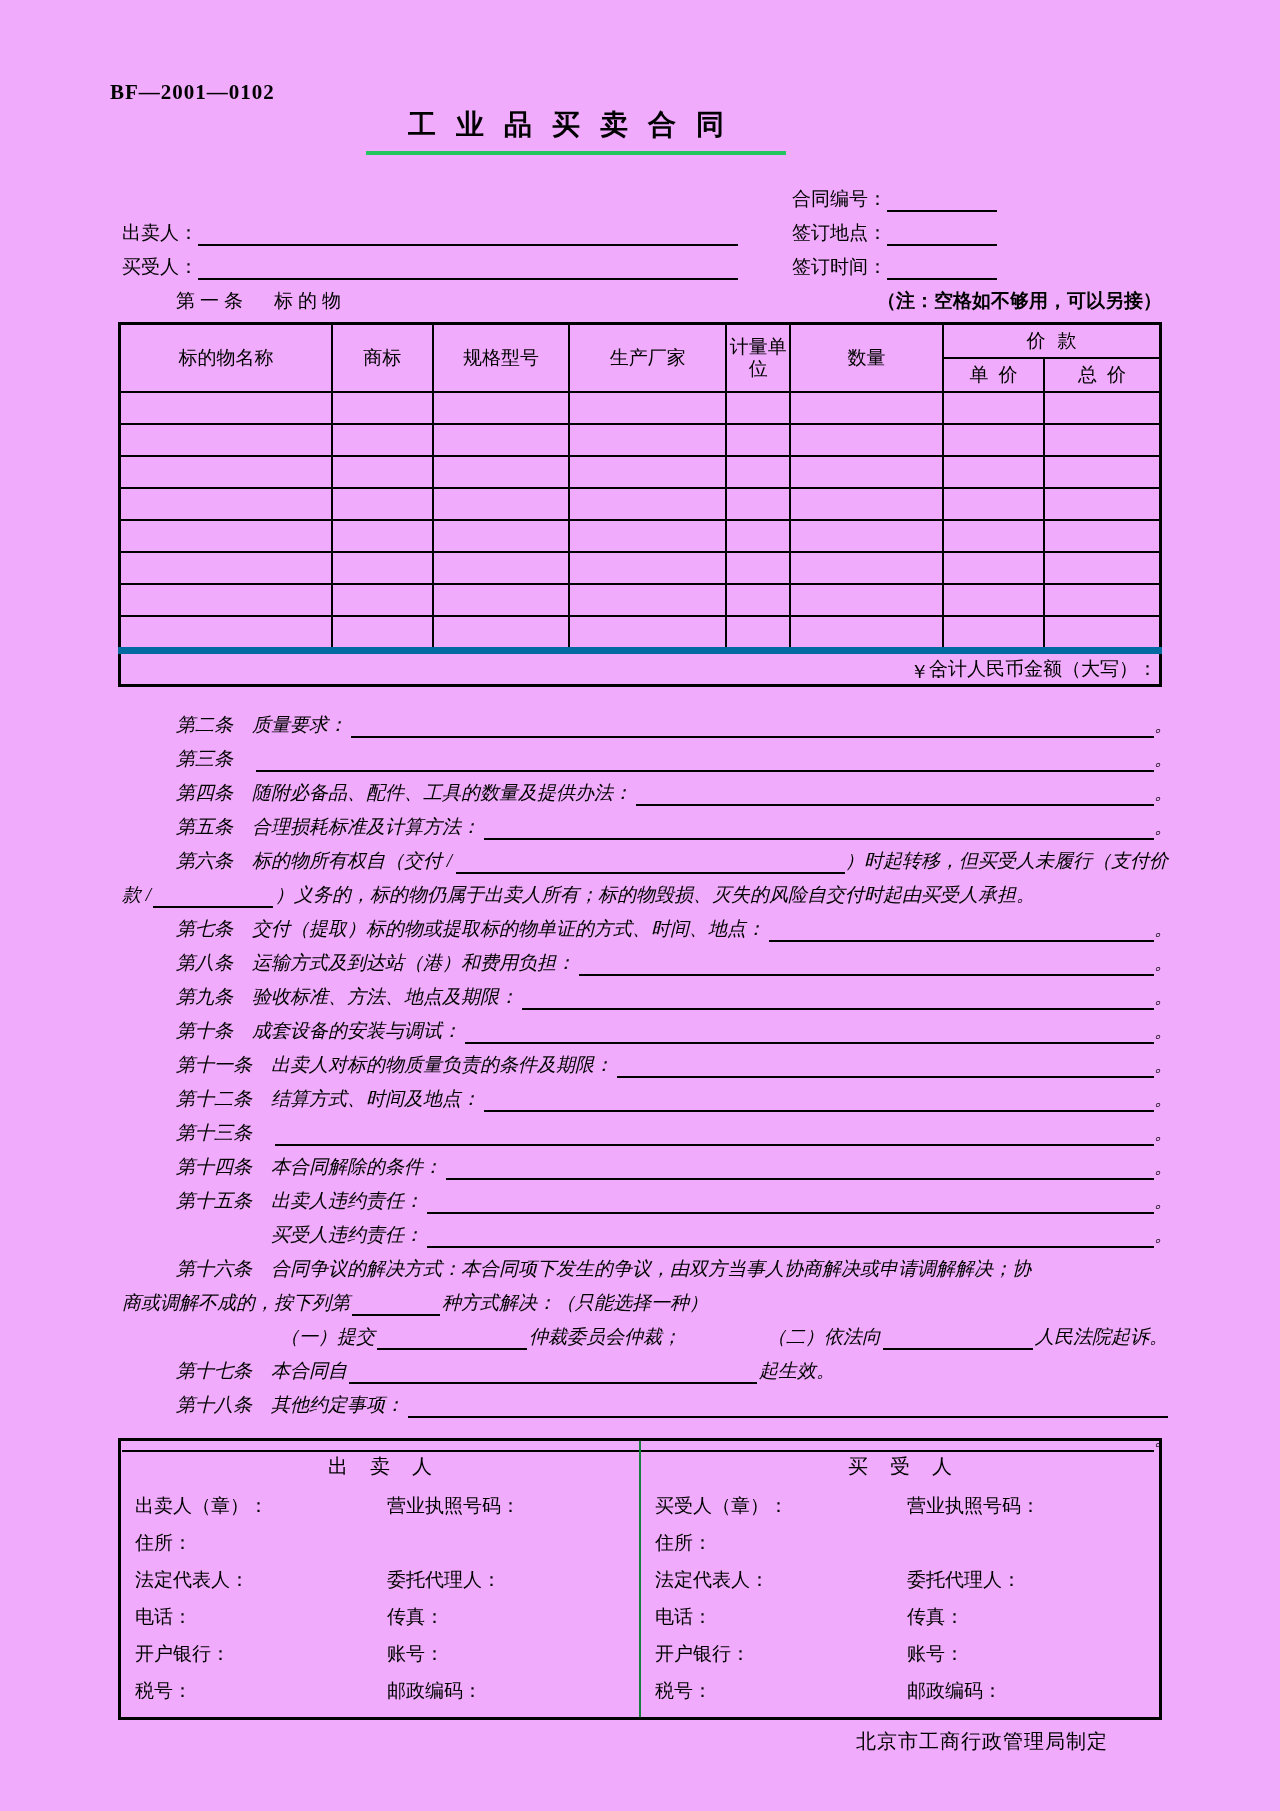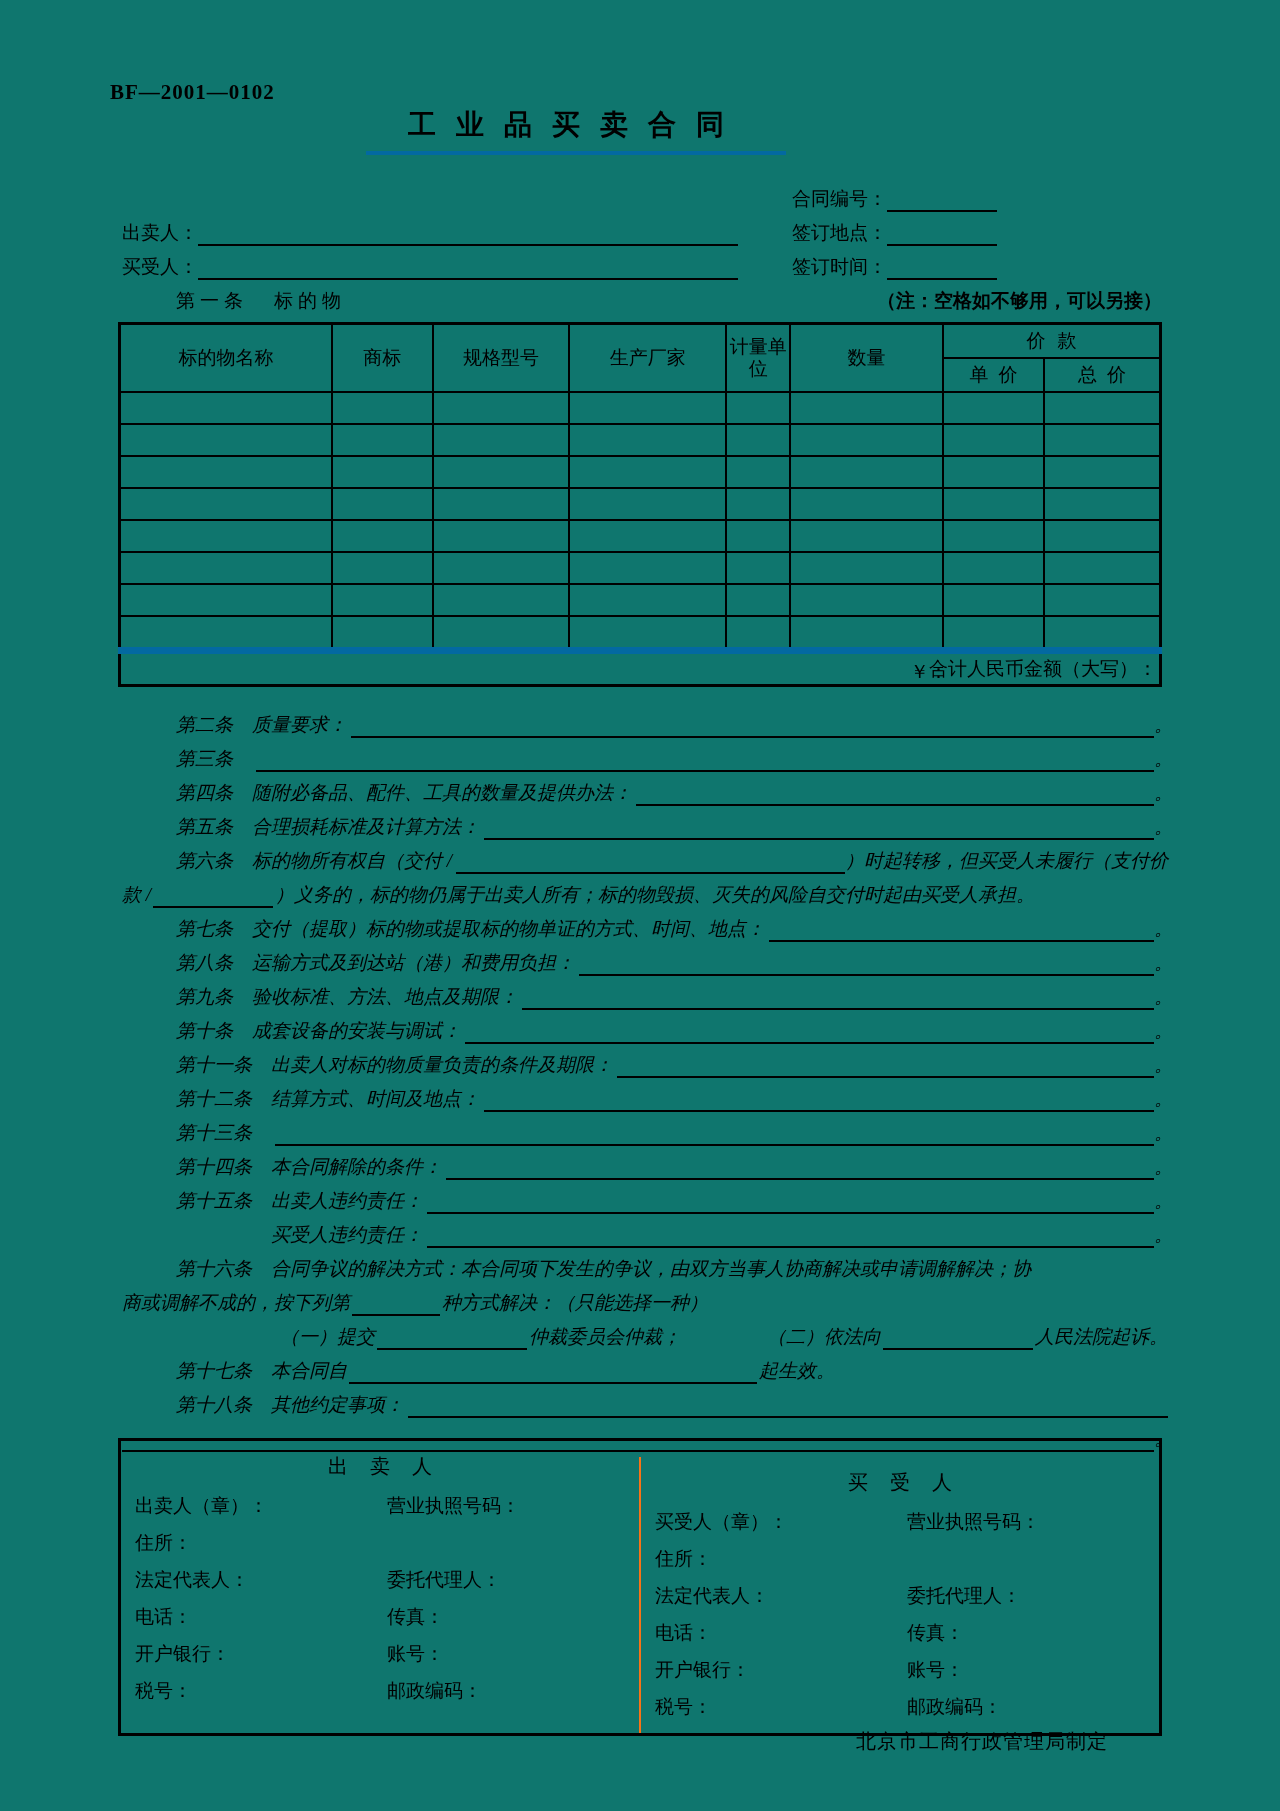--- a/index.html
+++ b/index.html
@@ -1,25 +1,25 @@
 <!DOCTYPE html>
 <html><head>
 <meta charset="utf-8">
 <style>
   html,body{margin:0;padding:0;background:#888;}
   .page{
     position:relative; width:1280px; height:1811px; margin:0 auto;
-    background:#0f766e; color:#000;
+    background:#f0abfc; color:#000;
     font-family:"Liberation Serif","DejaVu Serif",serif;
     font-size:19px;
   }
   
   .form-code{position:absolute; left:110px; top:80px; font-weight:bold; font-size:21px; letter-spacing:1px;}
   .title-wrap{position:absolute; left:0; top:106px; width:1152px; text-align:center;}
-  .title-underline{display:inline-block; padding:0 42px 7px; border-bottom:4px solid #0369a1;
+  .title-underline{display:inline-block; padding:0 42px 7px; border-bottom:4px solid #22c55e;
     font-size:28px; font-weight:bold; letter-spacing:20px; white-space:nowrap;}
   
   .meta-left{position:absolute; left:122px; top:218px;}
   .meta-right{position:absolute; left:792px; top:184px;}
   .mrow{display:flex; height:34px; line-height:30px; white-space:nowrap;}
   .blank{border-bottom:2px solid #000; height:26px;}
   .blank.w-long{width:540px;}
   .blank.w-short{width:110px;}
   
   .sec1{position:absolute; left:176px; top:288px; letter-spacing:5px; white-space:nowrap;}
@@ -42,21 +42,21 @@
   .art .num{margin-left:54px; margin-right:19px;}
   .art .fill{flex:1; border-bottom:2px solid #000; height:26px; margin-left:4px;}
   .art .fill-fix{border-bottom:2px solid #000; height:26px; margin:0 2px;}
   .art .endmark{width:14px;}
   .indent-15b{margin-left:149px;}
   .arb-indent{margin-left:158px;}
   .flexgap{flex:1; min-width:24px;}
   
   .sig{position:absolute; left:118px; top:1438px; width:1044px; border:3px solid #000; display:flex; box-sizing:border-box;}
   .sig-half{flex:1; padding:4px 0 8px 0;}
-  .sig-half.right{border-left:2px solid #f97316;margin-top:16px;}
+  .sig-half.right{border-left:2px solid #15803d;}
   .sig-header{text-align:center; letter-spacing:22px; text-indent:22px; height:42px; line-height:42px; font-size:20px;}
   .sig-row{display:flex; height:37px; line-height:37px; padding-left:14px; white-space:nowrap;}
   .sig-cell-a{flex:0 0 50%;}
   .sig-cell-b{flex:1;}
   
   .footer{position:absolute; left:856px; top:1728px; font-size:20px; letter-spacing:1px; white-space:nowrap;}
 </style>
 </head>
 <body>
 

